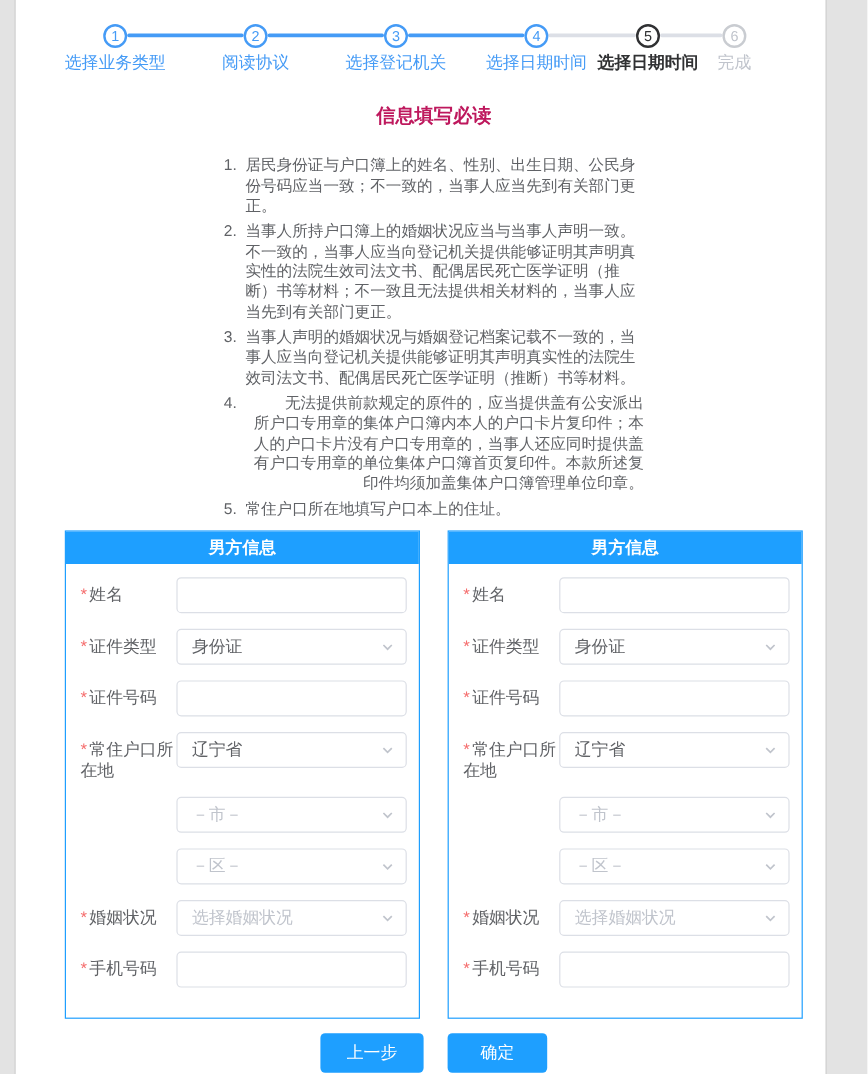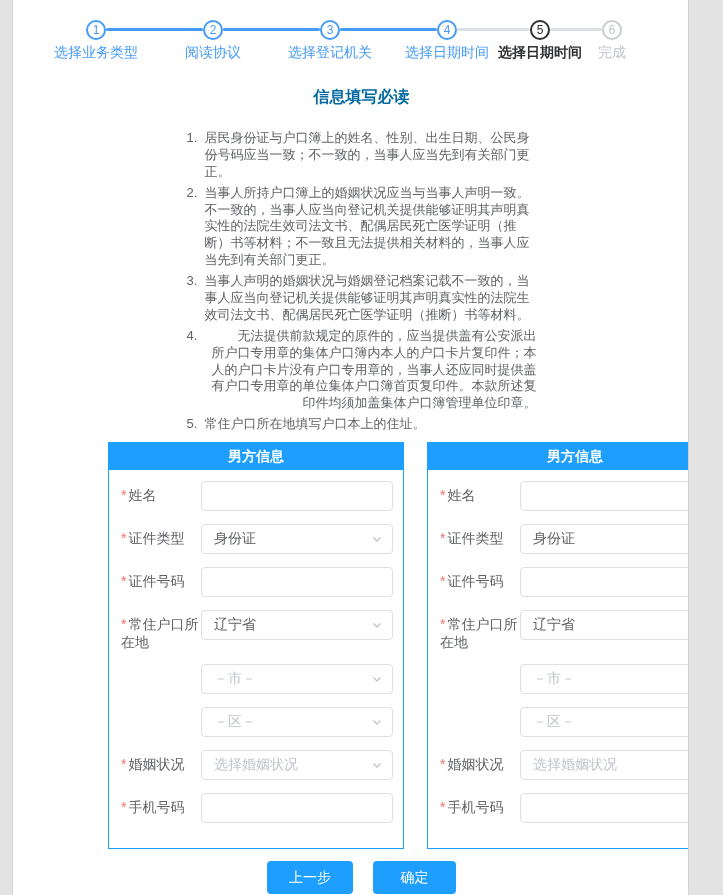--- a/index.html
+++ b/index.html
@@ -32,29 +32,29 @@
   .sline { position:absolute; top:28px; height:3px; border-radius:2px; z-index:1; }
   .sline--done    { background:#459bf6; }
   .sline--pending { background:#dcdfe6; }
   .sl1 { left:106px; width:97px; } .sl2 { left:223px; width:97px; }
   .sl3 { left:340px; width:97px; } .sl4 { left:457px; width:73px; }
   .sl5 { left:550px; width:52px; }
   .sp1 { left:96px; } .sp2 { left:213px; } .sp3 { left:330px; }
   .sp4 { left:447px; } .sp5 { left:540px; } .sp6 { left:612px; }
 
   
-  .notice-title { margin-top:21px; text-align:center; font-size:16px; font-weight:bold; color:#0369a1; }
+  .notice-title { margin-top:21px; text-align:center; font-size:16px; font-weight:bold; color:#be185d; }
   .notice { width:350px; margin:22px auto 0; font-size:13px; line-height:1.3; color:#606266; }
   .notice-item { display:flex; margin-bottom:4px; }
   .notice-num { width:18px; flex-shrink:0; }
   .notice-text { flex:1; }
   .notice-extra { text-indent:2em;text-align:right; }
 
   
-  .panels { display:flex; justify-content:flex-end; gap:23px; margin-top:9px; }
+  .panels { display:flex; justify-content:center; gap:23px; margin-top:9px; }
   .panel { width:296px; border:1px solid #1e9fff; background:#fff; }
   .panel-header {
     height:27px; line-height:27px; background:#1e9fff; color:#fff;
     text-align:center; font-size:14px; font-weight:bold;
   }
   .panel-body { padding:11px 0 25px; }
   .field-row { display:flex; align-items:flex-start; margin-bottom:13px; padding-left:12px; }
   .field-row:last-child { margin-bottom:0; }
   .field-label { width:80px; flex-shrink:0; font-size:14px; color:#606266; padding-top:6px; line-height:1.25; }
   .req { color:#f56c6c; margin-right:2px; }

